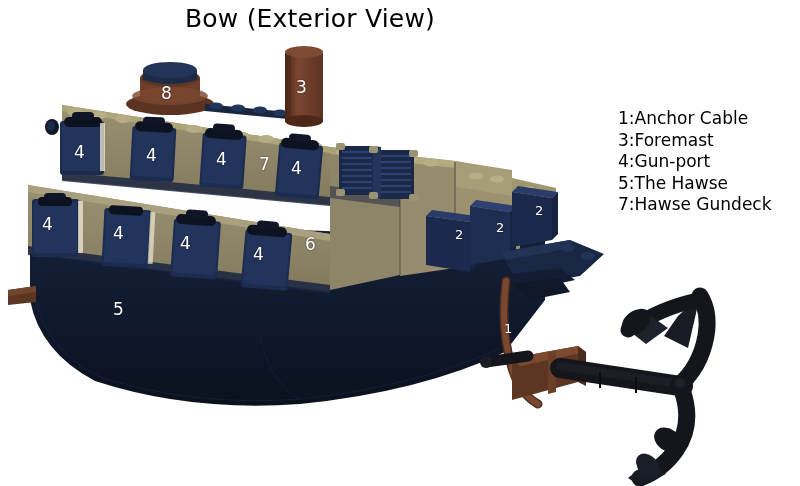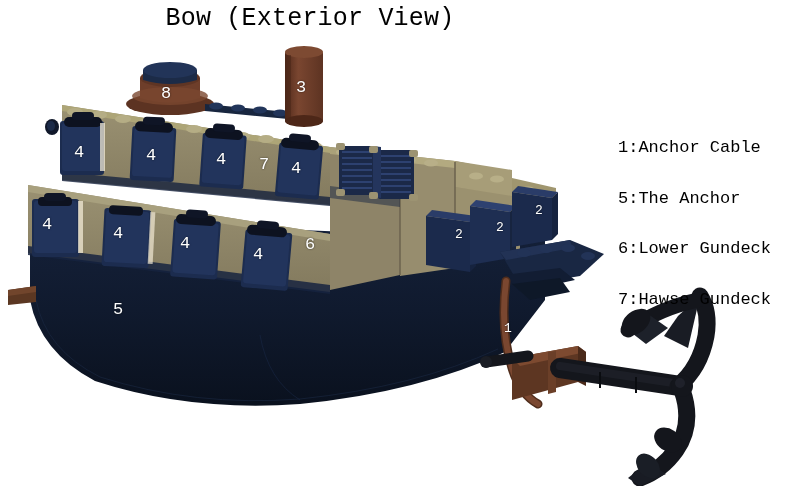--- a/index.html
+++ b/index.html
@@ -1,28 +1,28 @@
 <!DOCTYPE html>
 <html><head>
 <meta charset="utf-8">
 <style>
   html,body{margin:0;padding:0;background:#ffffff;}
   body{width:800px;height:486px;overflow:hidden;font-family:"DejaVu Sans","Liberation Sans",sans-serif;}
-  #stage{position:relative;width:656px;height:486px;background:#fff;font-family:Liberation Mono, monospace;}
+  #stage{position:relative;width:656px;height:486px;background:#fff;}
 
   
   #title{
     position:absolute;left:0;top:4px;width:620px;text-align:center;
     font-size:25px;color:#000;letter-spacing:.2px;
   }
 
   
   #legend{position:absolute;left:618px;top:108px;width:180px;}
   .legend-row{
-    font-size:17px;color:#000;line-height:21.5px;white-space:nowrap;margin-top:29px;
+    font-size:17px;color:#000;line-height:21.5px;white-space:nowrap;
   }
   .legend-num{display:inline-block;}
   .legend-label{display:inline-block;}
 
   
   #ship{position:absolute;left:0;top:0;width:620px;height:486px;}
   #ship svg{display:block;}
 
   
   .callout{
@@ -342,18 +342,19 @@
       <div class="callout lg" style="left: 296px; top: 80px;">3</div>
       <div class="callout lg" style="left: 113px; top: 302px;">5</div>
       <div class="callout sm" style="left: 455px; top: 227px;">2</div>
       <div class="callout sm" style="left: 496px; top: 220px;">2</div>
       <div class="callout sm" style="left: 535px; top: 203px;">2</div>
       <div class="callout sm" style="left: 504px; top: 321px;">1</div>
     </div>
 
   <div id="legend">
       <div class="legend-row"><span class="legend-num">1:</span><span class="legend-label"> Anchor Cable</span></div>
-      <div class="legend-row"><span class="legend-num">5:</span><span class="legend-label"> The Anchor</span></div>
-      <div class="legend-row"><span class="legend-num">6:</span><span class="legend-label"> Lower Gundeck</span></div>
+      <div class="legend-row"><span class="legend-num">3:</span><span class="legend-label"> Foremast</span></div>
+      <div class="legend-row"><span class="legend-num">4:</span><span class="legend-label"> Gun-port</span></div>
+      <div class="legend-row"><span class="legend-num">5:</span><span class="legend-label"> The Hawse</span></div>
       <div class="legend-row"><span class="legend-num">7:</span><span class="legend-label"> Hawse Gundeck</span></div>
     </div>
 
 </div>
 
 </body></html>

